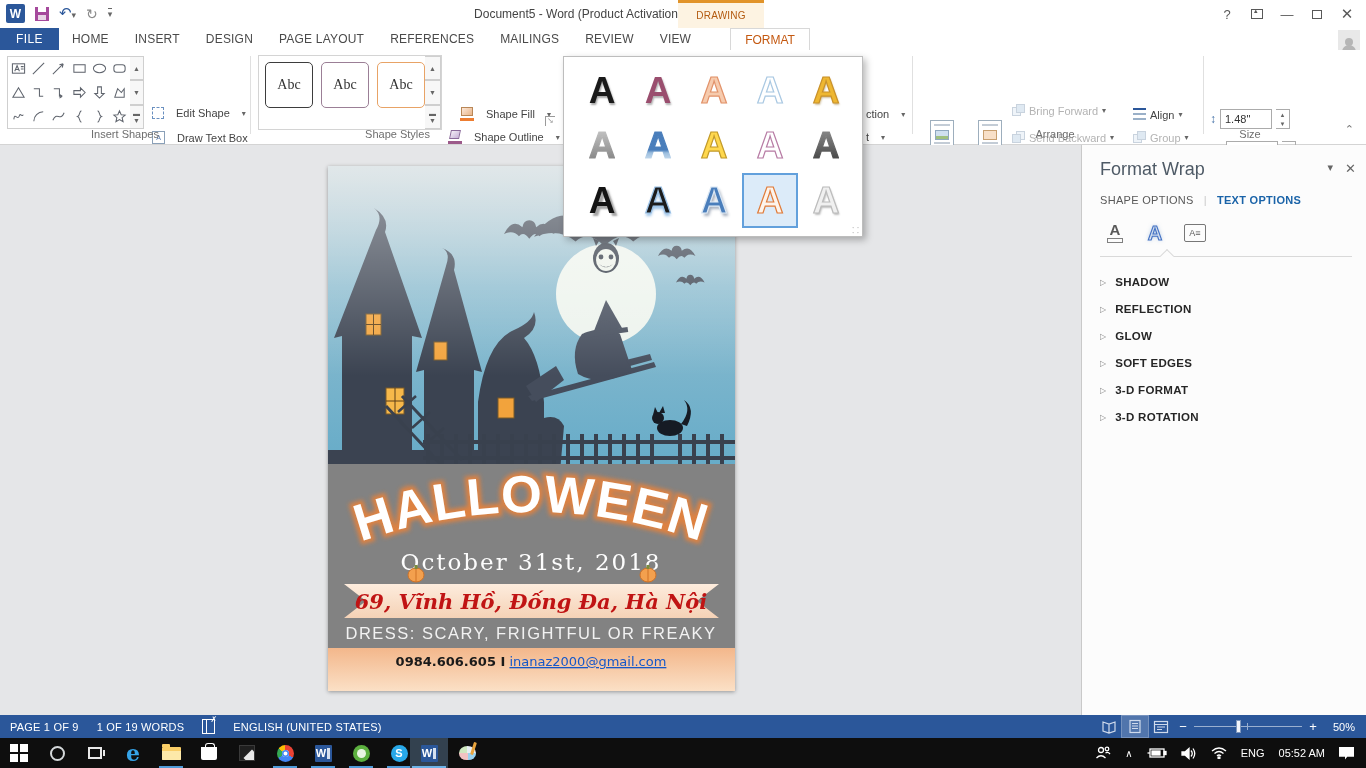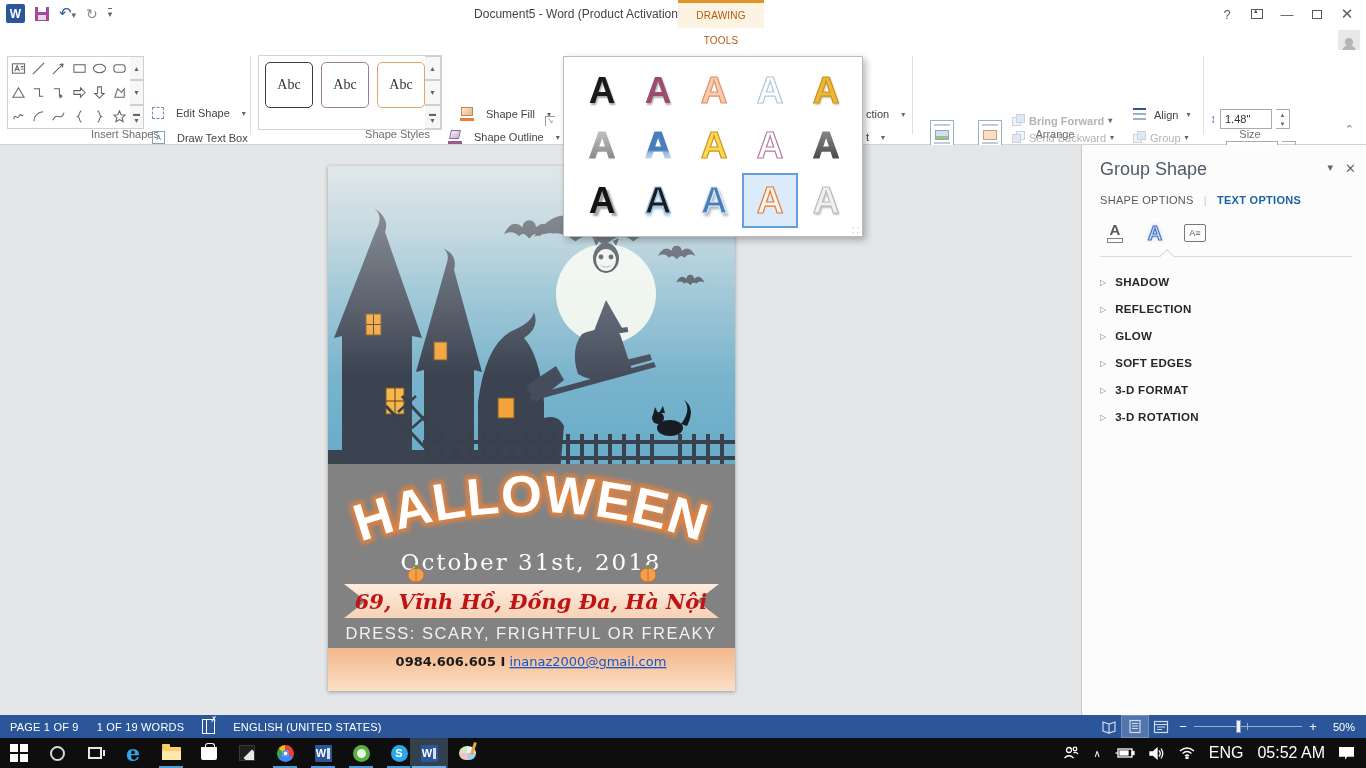--- a/index.html
+++ b/index.html
@@ -162,21 +162,21 @@
   .coccoc-ico { width:17px; height:17px; border-radius:50%; background:#5cb03f; position:relative; }
   .coccoc-ico::after { content:""; position:absolute; left:4px; top:4px; width:9px; height:9px; border-radius:50%; background:#e9f5e4; }
   .skype-ico { width:17px; height:17px; border-radius:50%; background:#28a8e8; color:#fff; font-size:11px; font-weight:bold; display:flex; align-items:center; justify-content:center; }
   .word-active-bg { position:absolute; left:410px; top:0; width:38px; height:30px; background:#33414f; }
   .word-active-bg .tb-underline { left:2px; width:34px; background:#6db3e8; }
   .paint-ico { width:17px; height:14px; border-radius:50% 50% 45% 45%; background:conic-gradient(#e8eef4 0 25%, #9ad2f0 25% 50%, #f2c2c2 50% 75%, #cfe8c0 75% 100%); position:relative; }
   .paint-ico::after { content:""; position:absolute; right:1px; top:-4px; width:3px; height:13px; background:#e8a33d; transform:rotate(18deg); border-radius:1px; }
   .tray { position:absolute; right:0; top:0; height:30px; display:flex; align-items:center; color:#fff; }
   .tray-ico { margin-right:14px; display:flex; align-items:center; justify-content:center; }
   .tray svg { stroke:#fff; fill:none; stroke-width:1.3; }
-  .tray-text { font-size:16px; margin-right:14px; }
+  .tray-text { font-size:11px; margin-right:14px; }
   .chev-up { font-size:10px; color:#fff; }
   .action-ico { width:15px; height:13px; background:#fff; clip-path:polygon(0 0,100% 0,100% 78%,55% 78%,40% 100%,40% 78%,0 78%); margin-right:12px; }
 </style>
 </head>
 <body>
 
 <div class="app">
 
   <div class="titlebar">
     <div class="qat">
@@ -194,20 +194,32 @@
           <span class="ribdisp-ico"></span>
         </span>
       <span class="win-btn">—</span>
       <span class="win-btn">
           <span class="restore-ico"></span>
         </span>
       <span class="win-btn" style="font-size:15px;">✕</span>
     </div>
   </div>
 
+  <div class="tabrow">
+    <div class="tab-file">FILE</div>
+    <div class="tab">HOME</div>
+    <div class="tab">INSERT</div>
+    <div class="tab">DESIGN</div>
+    <div class="tab">PAGE LAYOUT</div>
+    <div class="tab">REFERENCES</div>
+    <div class="tab">MAILINGS</div>
+    <div class="tab">REVIEW</div>
+    <div class="tab">VIEW</div>
+    <div class="tab-format">FORMAT</div>
+  </div>
   <div class="signin">Sign in</div>
   <div class="avatar-box">
       <span class="person"></span>
     </div>
 
   <div class="ribbon">
 
     <div class="shape-grid">
       <span class="shape-cell">
           <svg width="15" height="15" viewBox="0 0 16 16">
@@ -378,21 +390,21 @@
     </div>
     <div class="bigbtn" style="left:966px;">
       <div class="page-ico">
           <span class="l1"></span>
           <span class="pic" style="background:#f8e0c8; border-color:#c8a070;"></span>
           <span class="l2"></span>
         </div>
       <div>Wrap</div>
       <div><span>Text</span> <span class="dd">▾</span></div>
     </div>
-    <div class="small-row disabled" style="left:1012px; top:64px;font-weight:bold;">
+    <div class="small-row disabled" style="left:1012px; top:54px;">
       <span class="mini-ico">
           <span class="sq-back"></span>
           <span class="sq-front"></span>
         </span>
       <span>Bring Forward</span>
         <span class="dd">▾</span>
     </div>
     <div class="small-row disabled" style="left:1012px; top:81px;">
       <span class="mini-ico">
           <span class="sq-front" style="background:#dde8f2;"></span>
@@ -401,21 +413,21 @@
       <span>Send Backward</span>
         <span class="dd">▾</span>
     </div>
     <div class="small-row" style="left:1012px; top:104px;">
       <span class="mini-ico">
           <span class="sq-back" style="top:0;"></span>
           <span style="position:absolute; right:0; bottom:0; font-size:9px; color:#555;">↖</span>
         </span>
       <span>Selection Pane</span>
     </div>
-    <div class="small-row" style="left:1133px; top:58px;gap:8px;">
+    <div class="small-row" style="left:1133px; top:58px;">
       <span class="mini-ico">
           <span class="align-ico"></span>
         </span>
       <span>Align</span>
         <span class="dd">▾</span>
     </div>
     <div class="small-row disabled" style="left:1133px; top:81px;">
       <span class="mini-ico">
           <span class="sq-back"></span>
           <span class="sq-front"></span>
@@ -624,21 +636,21 @@
 
         <rect x="0" y="482" width="407" height="43" fill="url(#barG)"></rect>
         <text x="203" y="500" text-anchor="middle" font-family="DejaVu Sans, sans-serif" font-size="13">
           <tspan font-weight="bold" fill="#1a1a1a">0984.606.605 I</tspan>
           <tspan fill="#1557c9" text-decoration="underline">inanaz2000@gmail.com</tspan>
         </text>
       </svg>
     </div>
 
     <div class="fpane">
-      <div class="fpane-title">Group Shape</div>
+      <div class="fpane-title">Format Wrap</div>
       <div class="fpane-controls">
         <span>▾</span>
         <span style="font-size:13px;">✕</span>
       </div>
       <div class="fpane-tabs">
         <span class="ftab-inactive">SHAPE OPTIONS</span>
         <span class="ftab-sep">|</span>
         <span class="ftab-active">TEXT OPTIONS</span>
       </div>
       <div class="fpane-icons">

